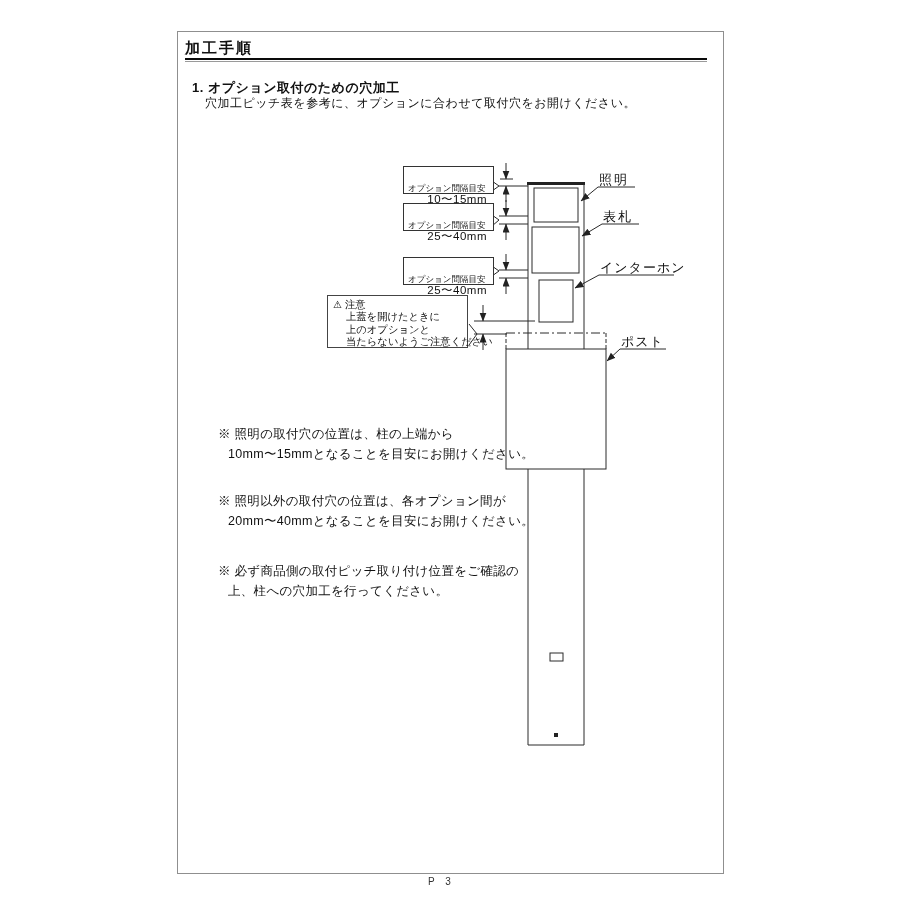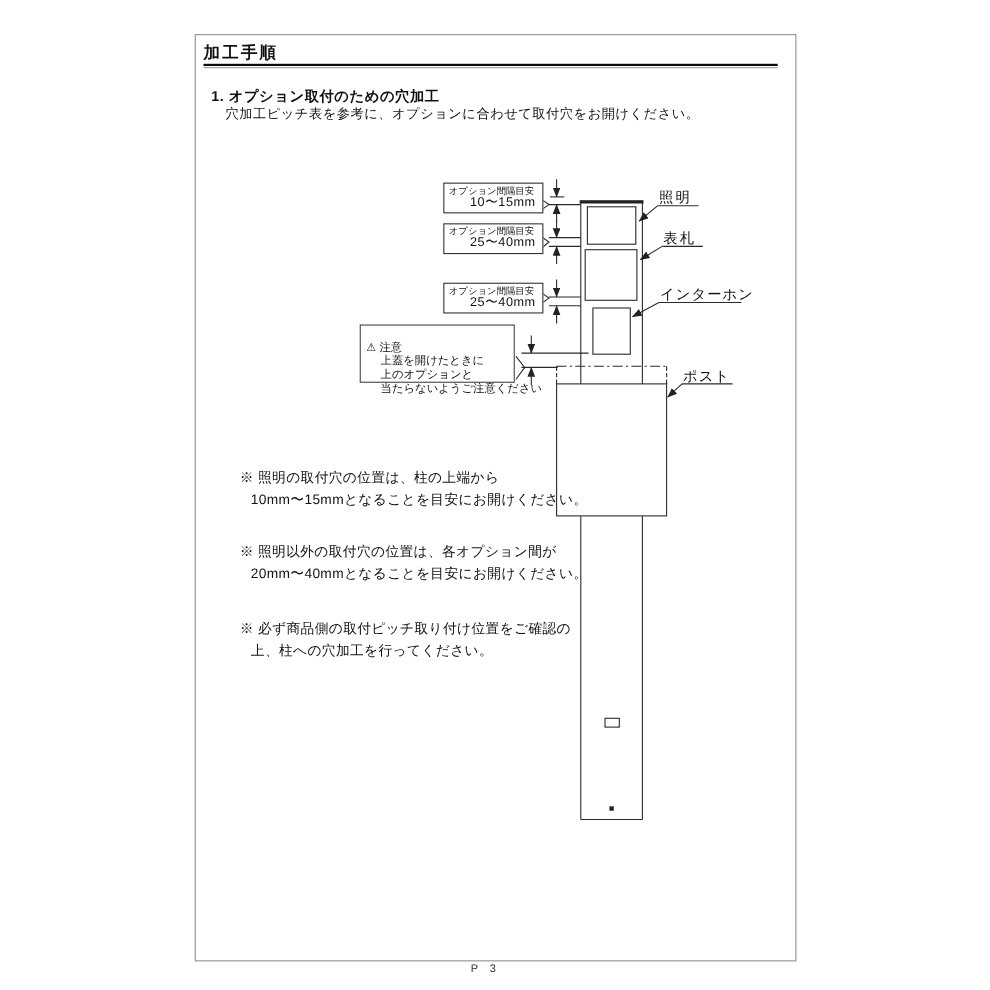--- a/index.html
+++ b/index.html
@@ -9,24 +9,24 @@
   }
   .abs{position:absolute;}
   .page-frame{left:177px;top:31px;width:545px;height:841px;border:1px solid #8f8f8f;}
   .doc-title{left:185px;top:39px;font-size:15px;font-weight:bold;letter-spacing:2px;}
   .rule-thick{left:185px;top:58px;width:522px;height:2px;background:#0a0a0a;}
   .rule-thin{left:185px;top:61px;width:522px;height:1px;background:#9a9a9a;}
   .section-heading{left:192px;top:67px;font-size:13px;font-weight:bold;letter-spacing:0.5px;margin-top:12px;}
   .intro-text{left:205px;top:95px;font-size:12px;letter-spacing:0.5px;}
   .spacing-box{left:403px;width:89px;height:26px;border:1px solid #333;background:#fff;}
   .sb1{top:166px;} .sb2{top:203px;} .sb3{top:257px;}
-  .sb-caption{font-size:8.5px;padding:2px 0 0 4px;line-height:1.1;white-space:nowrap;}
+  .sb-caption{font-size:8.5px;padding:2px 0 0 4px;line-height:1.1;white-space:nowrap;margin-top:15px;}
   .sb-value{font-size:11.5px;text-align:right;padding-right:6px;line-height:1.05;letter-spacing:0.5px;}
   .caution-box{left:327px;top:295px;width:141px;height:53px;border:1px solid #444;background:#fff;
-    font-size:10.3px;line-height:12.4px;padding:15px 3px 0 5px;box-sizing:border-box;}
+    font-size:10.3px;line-height:12.4px;padding:3px 3px 0 5px;box-sizing:border-box;}
   .caution-title-row{white-space:nowrap;}
   .caution-line{padding-left:13px;white-space:nowrap;}
   .warn-glyph{font-size:10px;margin-right:3px;}
   .part-label{font-size:13px;letter-spacing:2px;white-space:nowrap;}
   .lbl-light{left:599px;top:171px;text-align:center;}
   .lbl-nameplate{left:603px;top:208px;}
   .lbl-intercom{left:600px;top:259px;letter-spacing:1px;}
   .lbl-post{left:621px;top:333px;letter-spacing:1px;}
   .note{left:218px;font-size:12.5px;line-height:20px;letter-spacing:0.3px;white-space:nowrap;}
   .note .l2{padding-left:10px;}

